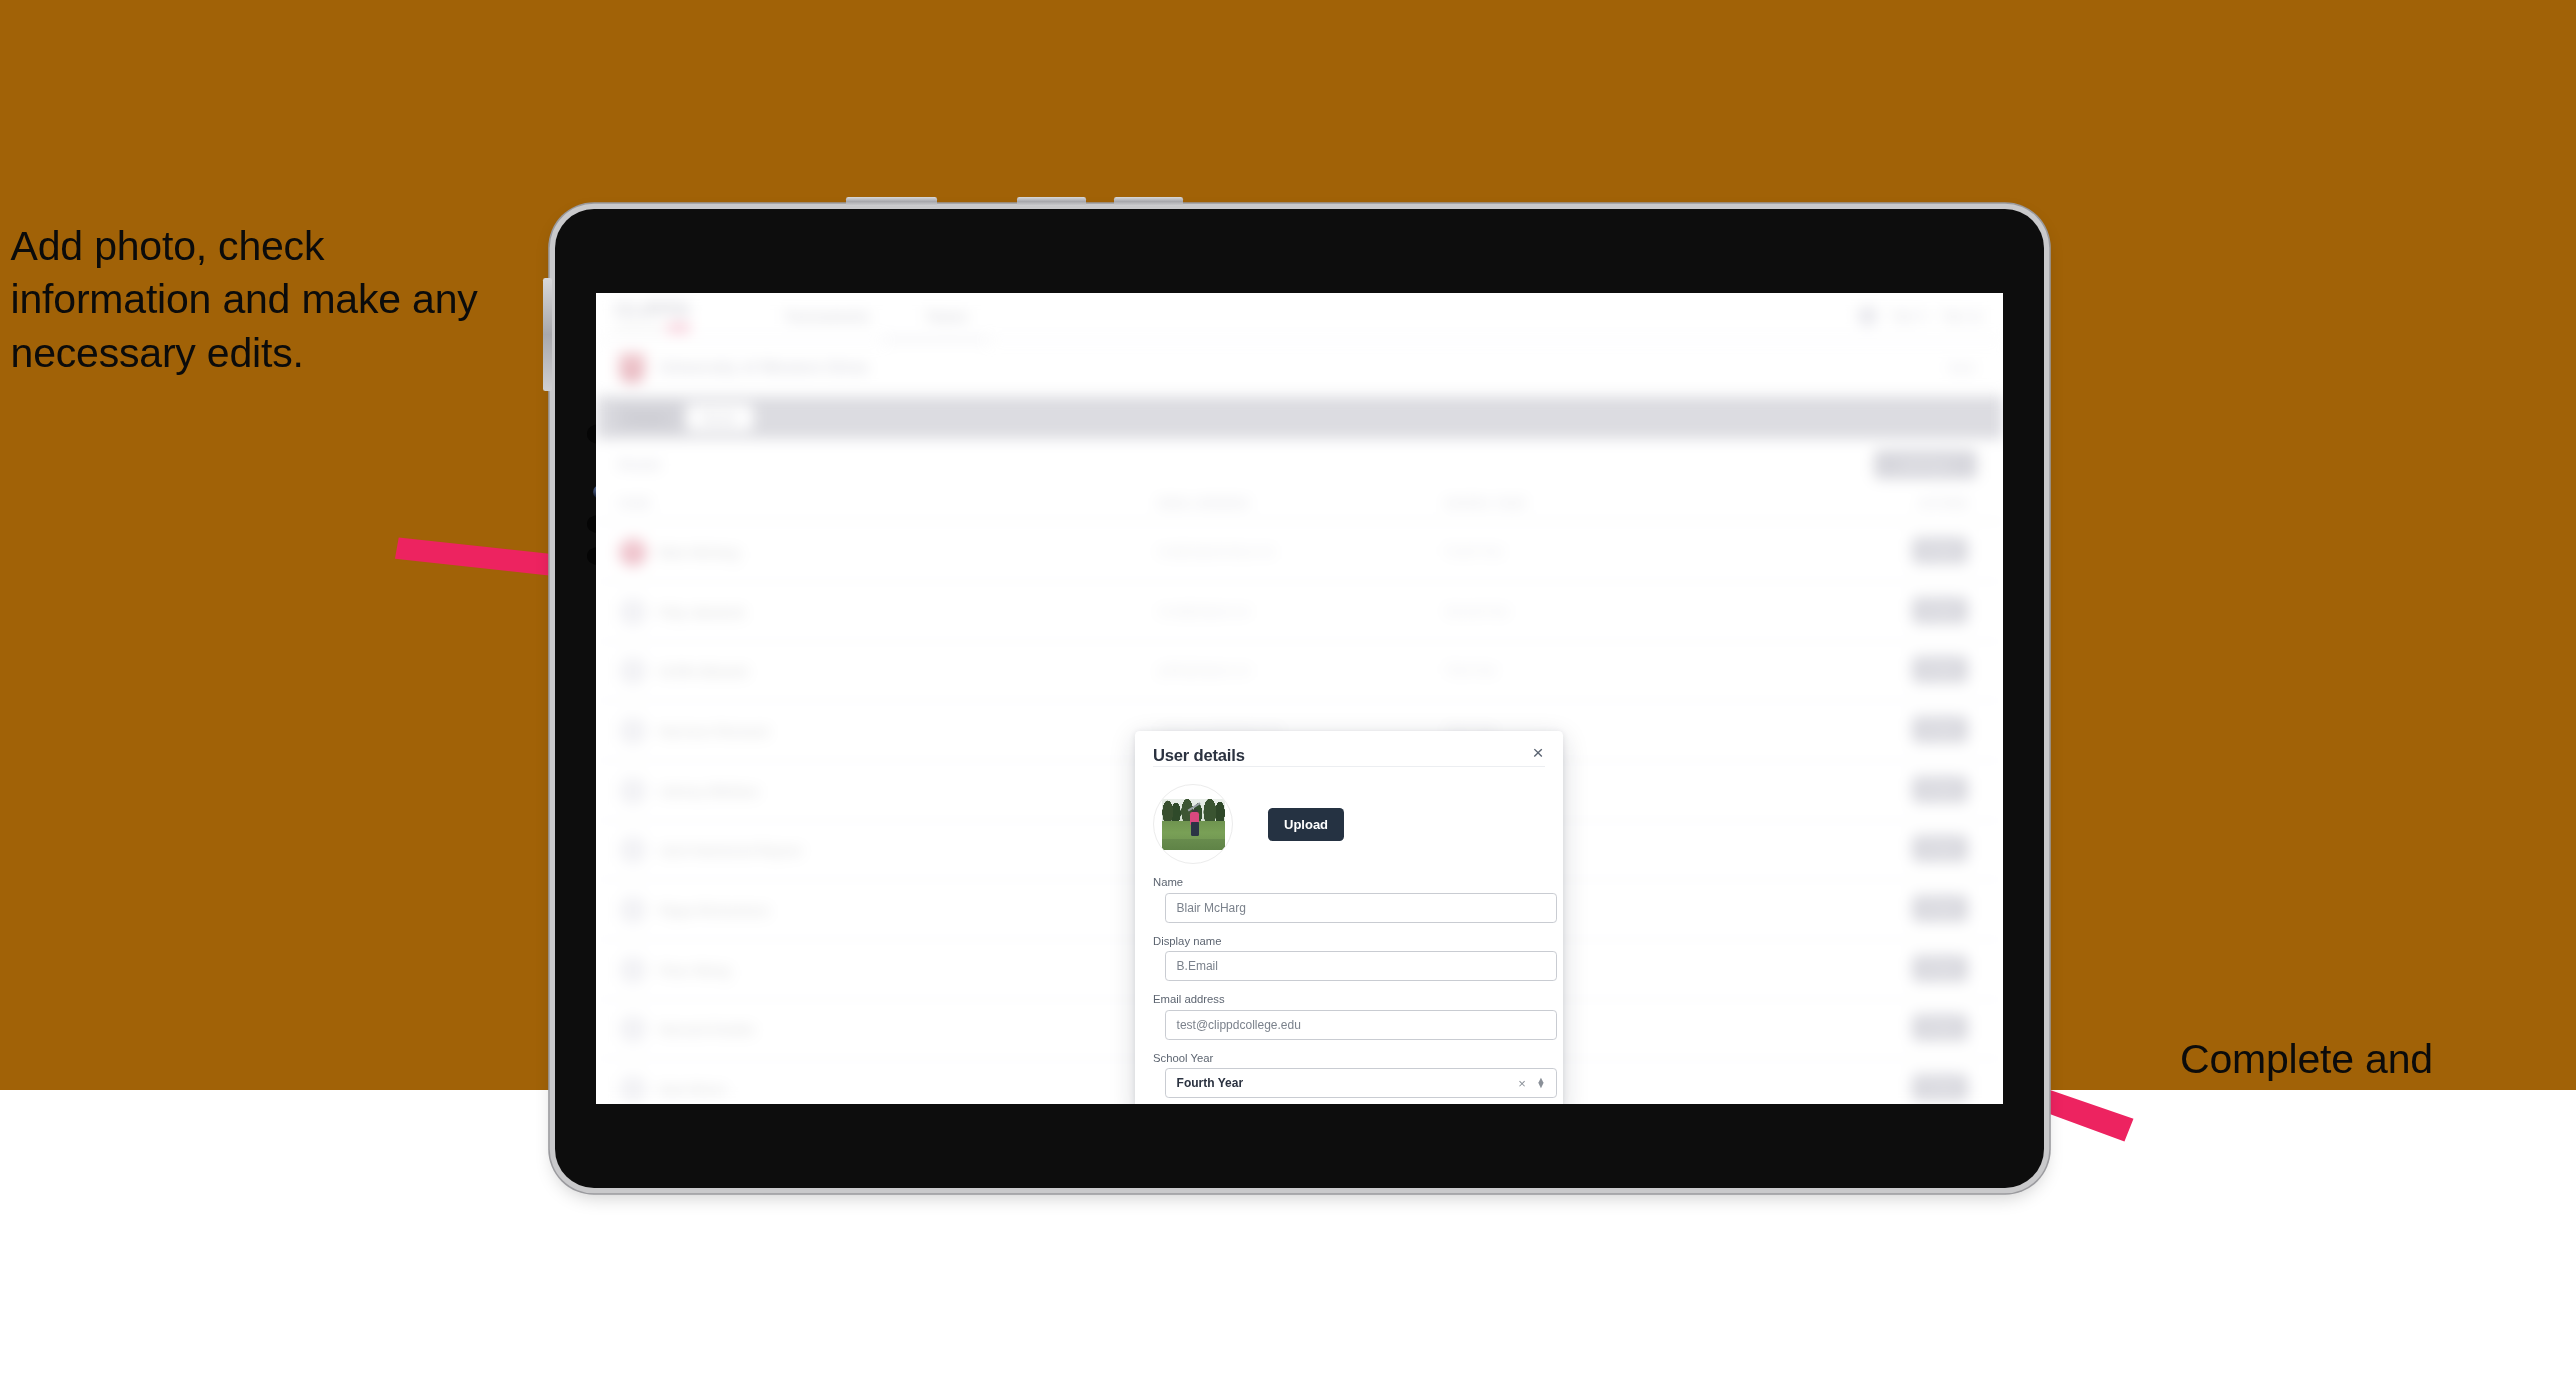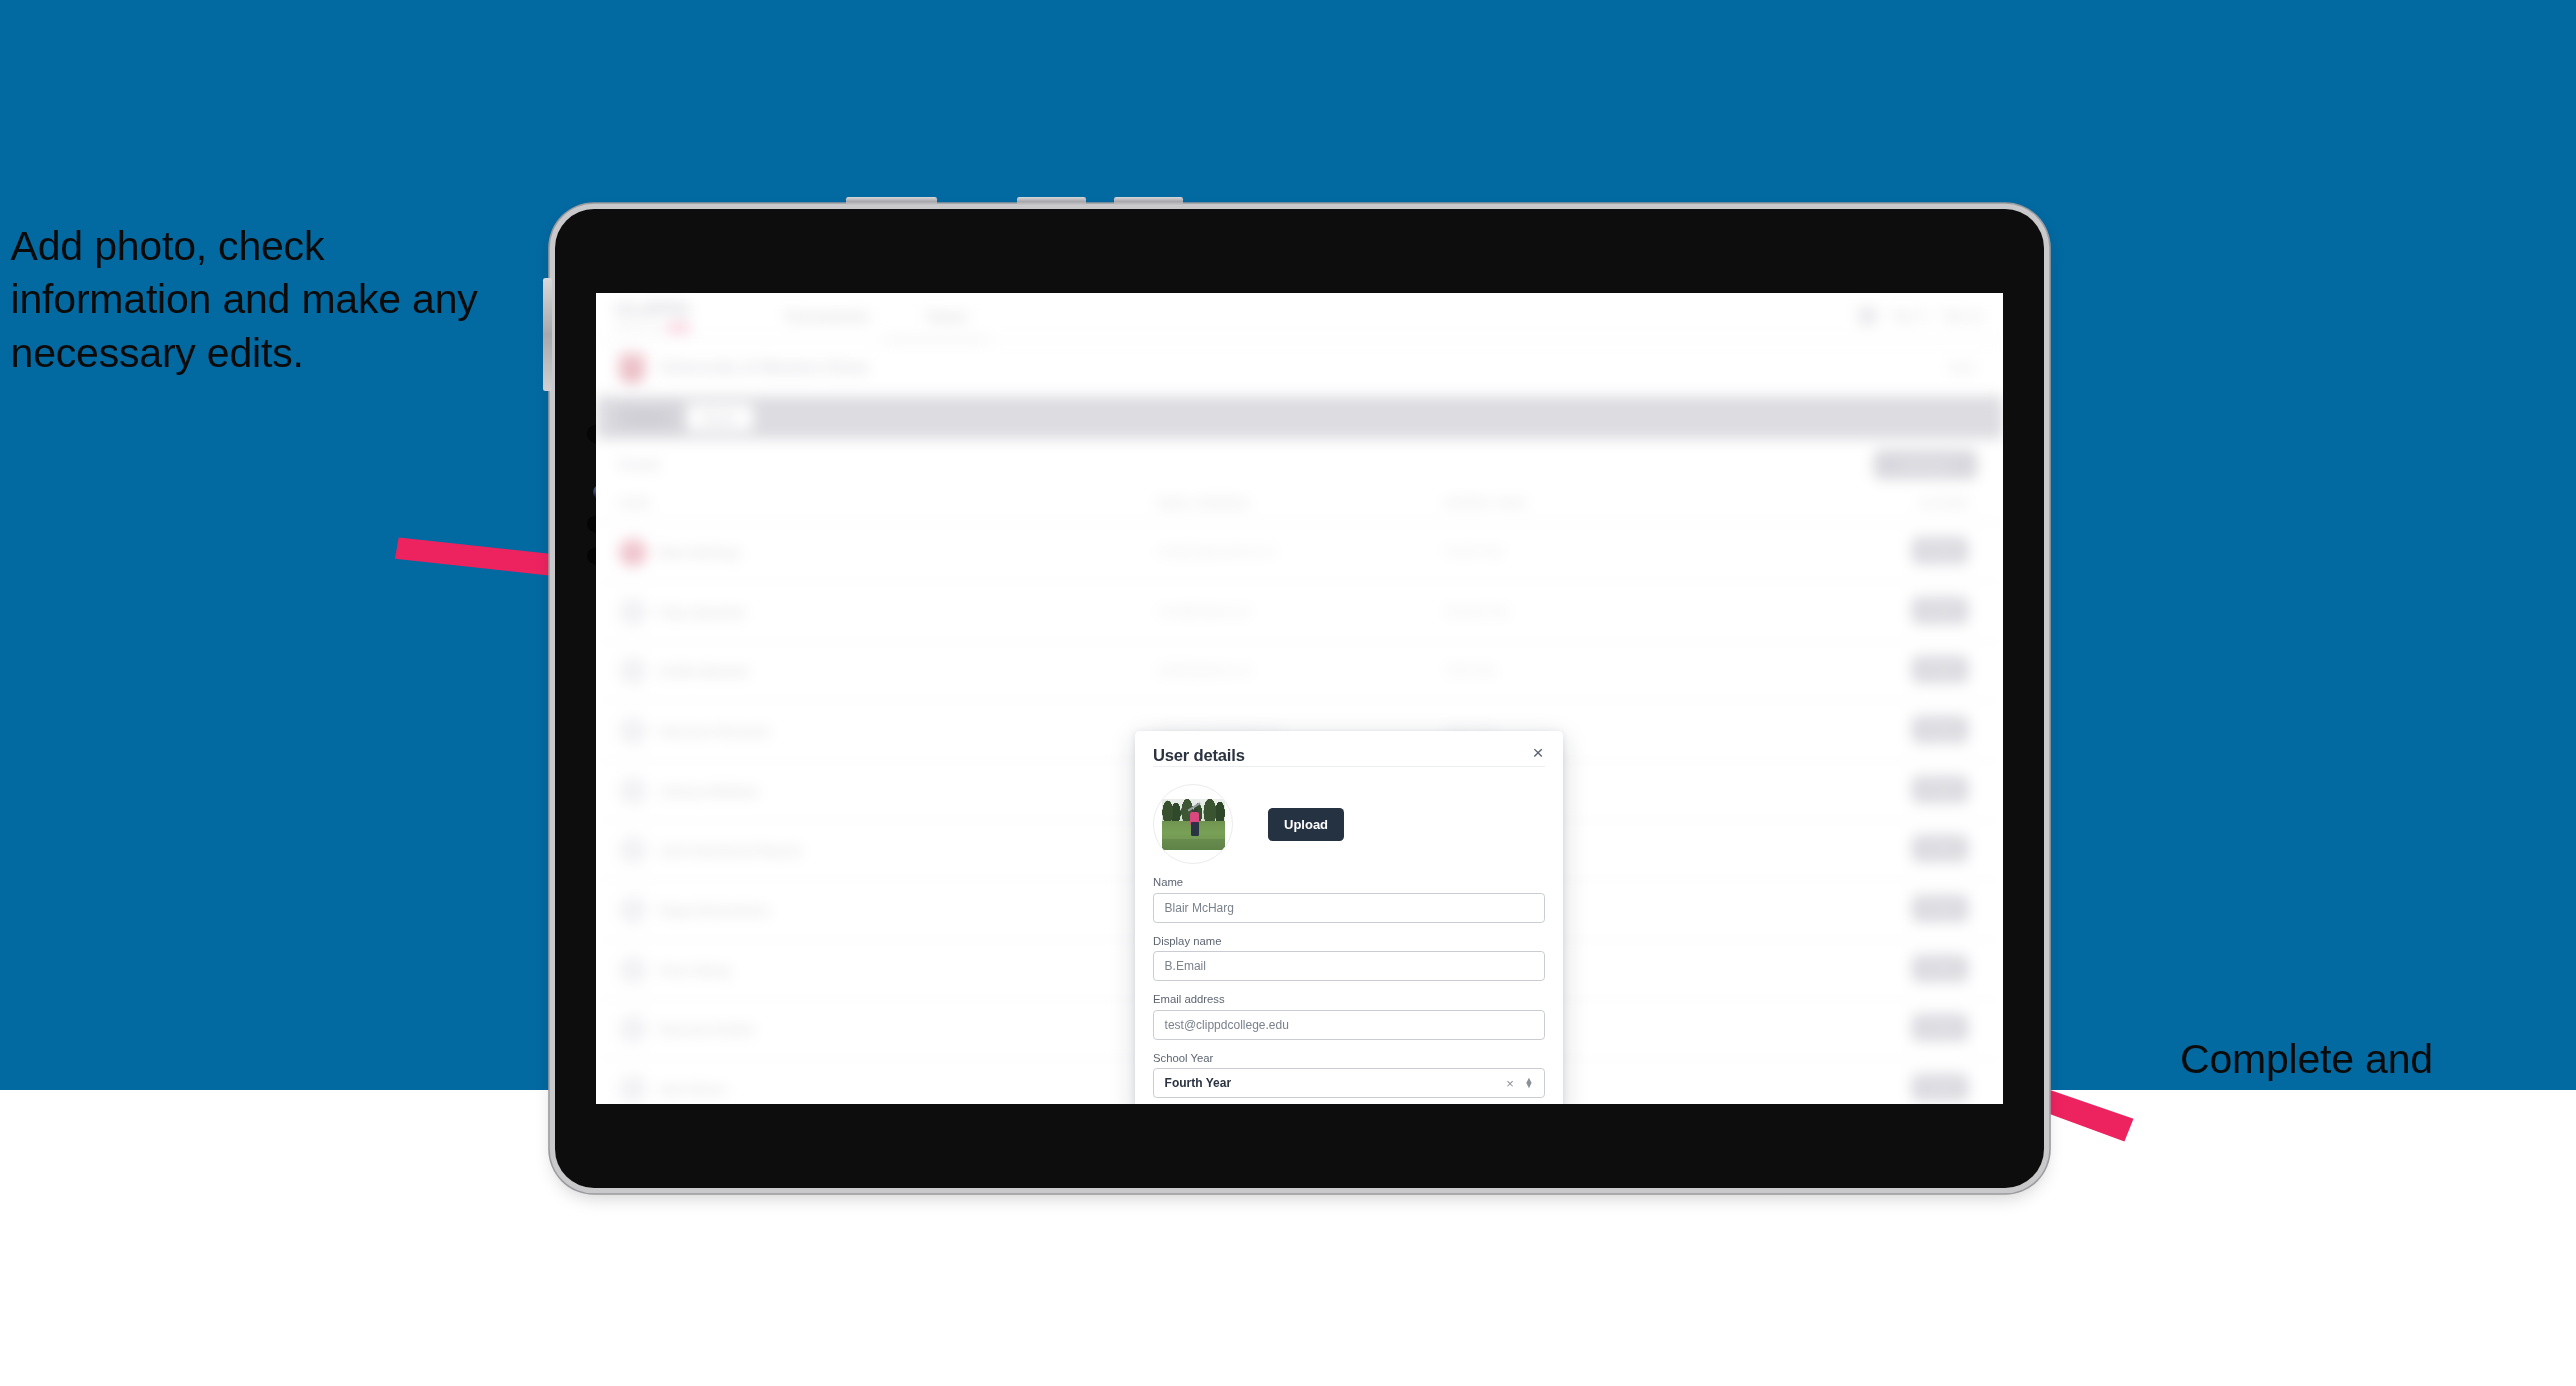--- a/index.html
+++ b/index.html
@@ -2,21 +2,21 @@
 <html style="font-size:12px"><head>
 <meta charset="utf-8">
 <style>
   * { margin:0; padding:0; box-sizing:border-box; }
   html, body {
     width:2576px; height:1386px;
     background:#ffffff;
     font-family:"Liberation Sans", sans-serif;
     overflow:hidden;
   }
-  #stage { position:relative; width:2576px; height:1090px; background:#0369a1; }
+  #stage { position:relative; width:2576px; height:1090px; background:#a16207; }
 
   
   .annot {
     position:absolute;
     color:#0b0b0b;
     font-size:41px;
     line-height:1.30;
     font-weight:400;
     letter-spacing:-0.2px;
     white-space:pre-line;
@@ -200,21 +200,21 @@
   }
 
   .field { margin-top:12px; }
   .field-label { font-size:11.3px; color:#5d6571; margin-bottom:4.5px; }
   .field-input {
     width:100%; height:30px;
     border:0.8px solid #c9ccd2; border-radius:3.8px;
     background:#fff; padding:0 10.6px;
     font-size:12px; color:#7b828c;
     font-family:"Liberation Sans", sans-serif;
-    display:flex; align-items:center;
+    display:flex; align-items:center;margin-left:12px;
   }
   .select-input {
     justify-content:space-between;
     color:#2b3240; font-weight:600;align-items:center;
   }
   .select-icons { display:flex; align-items:center; gap:10.6px; color:#8a9098; }
   .icon-x { font-size:13px; line-height:1; font-weight:400; }
   .icon-updown { display:flex; flex-direction:column; align-items:center; line-height:.55; font-size:9px; }
 </style>
 </head>

